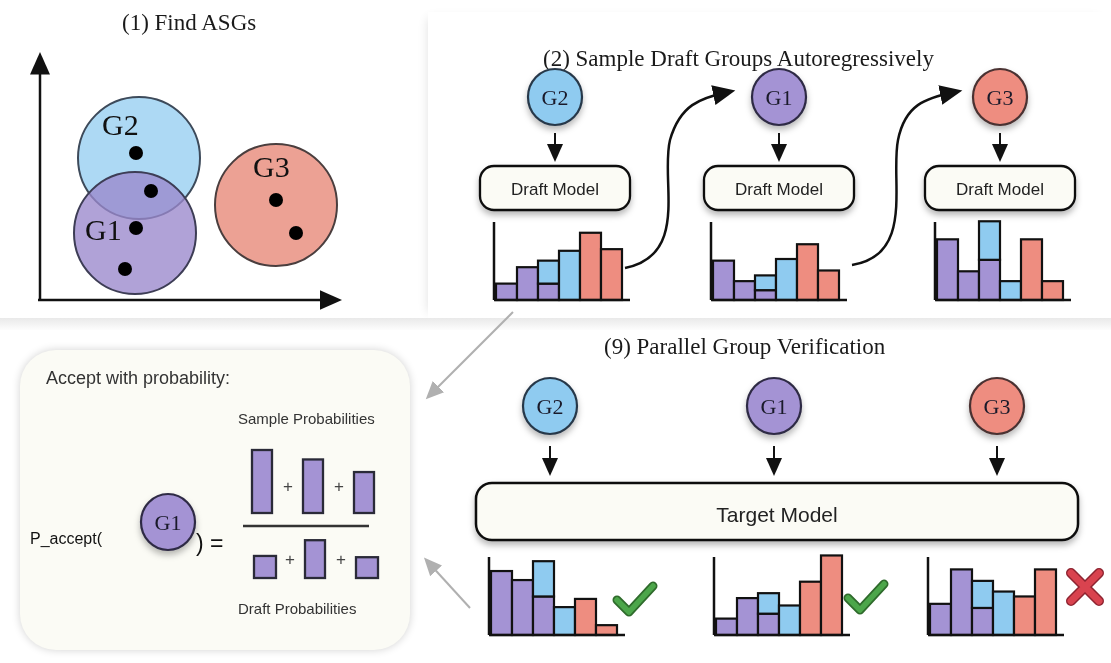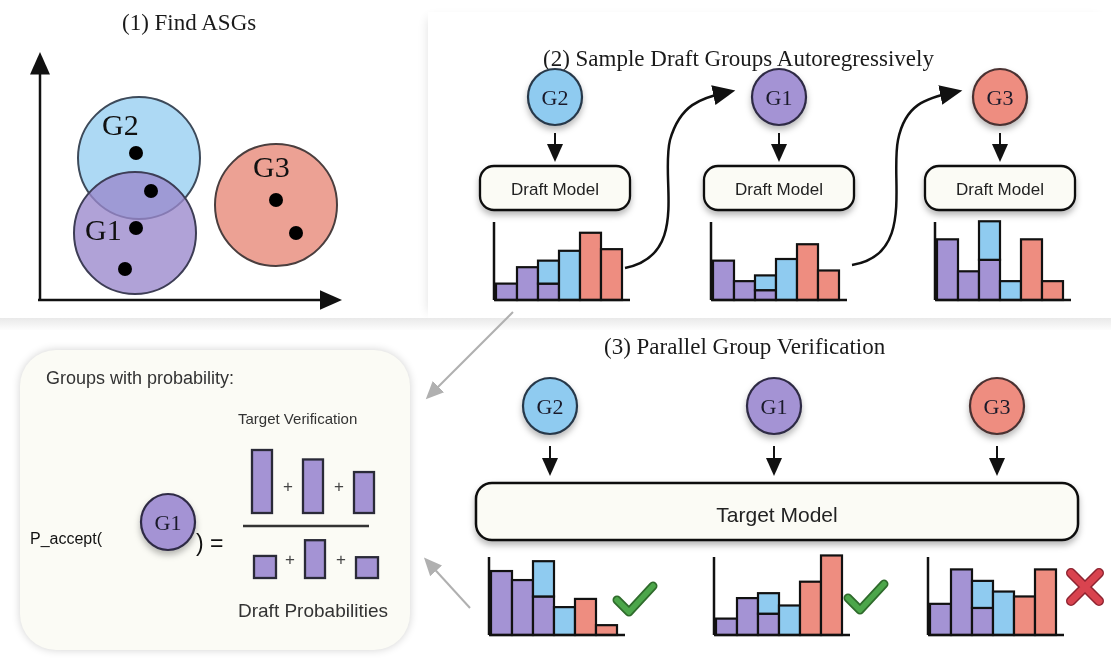--- a/index.html
+++ b/index.html
@@ -46,26 +46,26 @@
     <circle cx="296" cy="233" r="7" fill="#000"></circle>
   </svg>
 </div>
 
 <div class="panel" id="panel2">
   <div class="title" style="left:115px; top:3px;margin-top:31px;">(2) Sample Draft Groups Autoregressively</div>
 </div>
 
 <div id="bottom-band"></div>
 
-<div class="title" style="left:604px; top:334px;">(3) Parallel Group Verification</div>
+<div class="title" style="left:604px; top:334px;">(9) Parallel Group Verification</div>
 
 <div id="accept-box">
-  <div class="box-text" style="left:26px; top:18px; font-size:18px;">Groups with probability:</div>
-  <div class="box-text" style="left:218px; top:60px; font-size:15px;">Target Verification</div>
-  <div class="box-text" style="left:218px; top:250px; font-size:19px;">Draft Probabilities</div>
+  <div class="box-text" style="left:26px; top:18px; font-size:18px;">Accept with probability:</div>
+  <div class="box-text" style="left:218px; top:60px; font-size:15px;">Sample Probabilities</div>
+  <div class="box-text" style="left:218px; top:250px; font-size:15px;">Draft Probabilities</div>
   <div class="box-text" style="left:10px; top:180px; font-size:16px; color:#111;">P_accept(</div>
   <div class="box-text" style="left:176px; top:180px; font-size:23px; color:#111;">) =</div>
 </div>
 
 <svg id="main-svg" width="1111" height="663">
   <defs>
     <marker id="arrowB" markerWidth="10" markerHeight="10" refX="6" refY="5" orient="auto">
       <path d="M0,1 L9,5 L0,9 z" fill="#111"></path>
     </marker>
     <marker id="arrowG" markerWidth="10" markerHeight="10" refX="6" refY="5" orient="auto">

